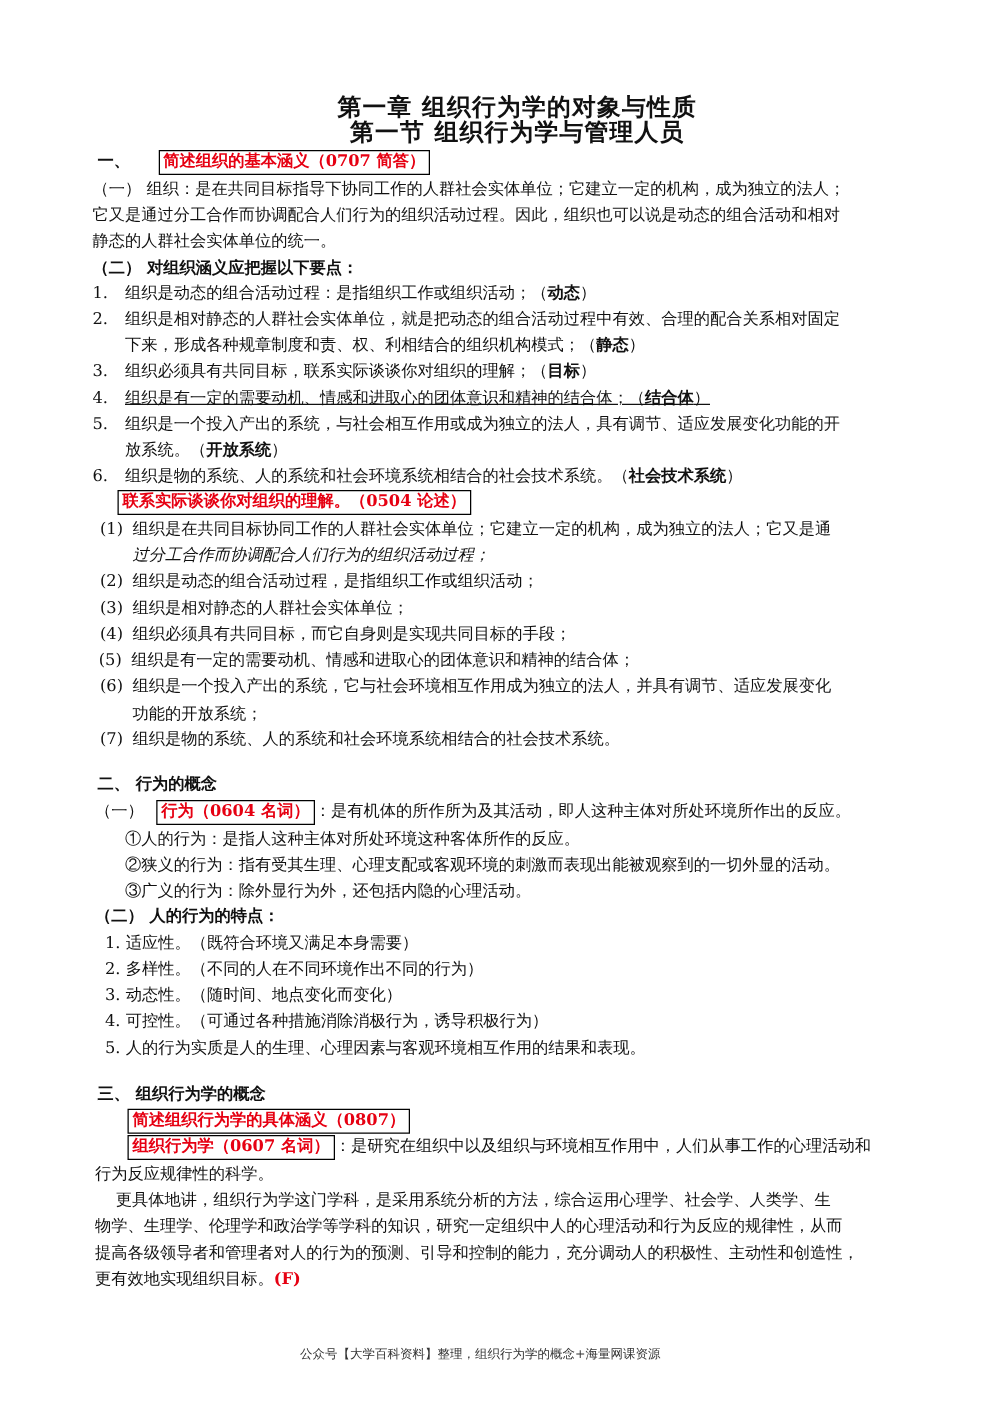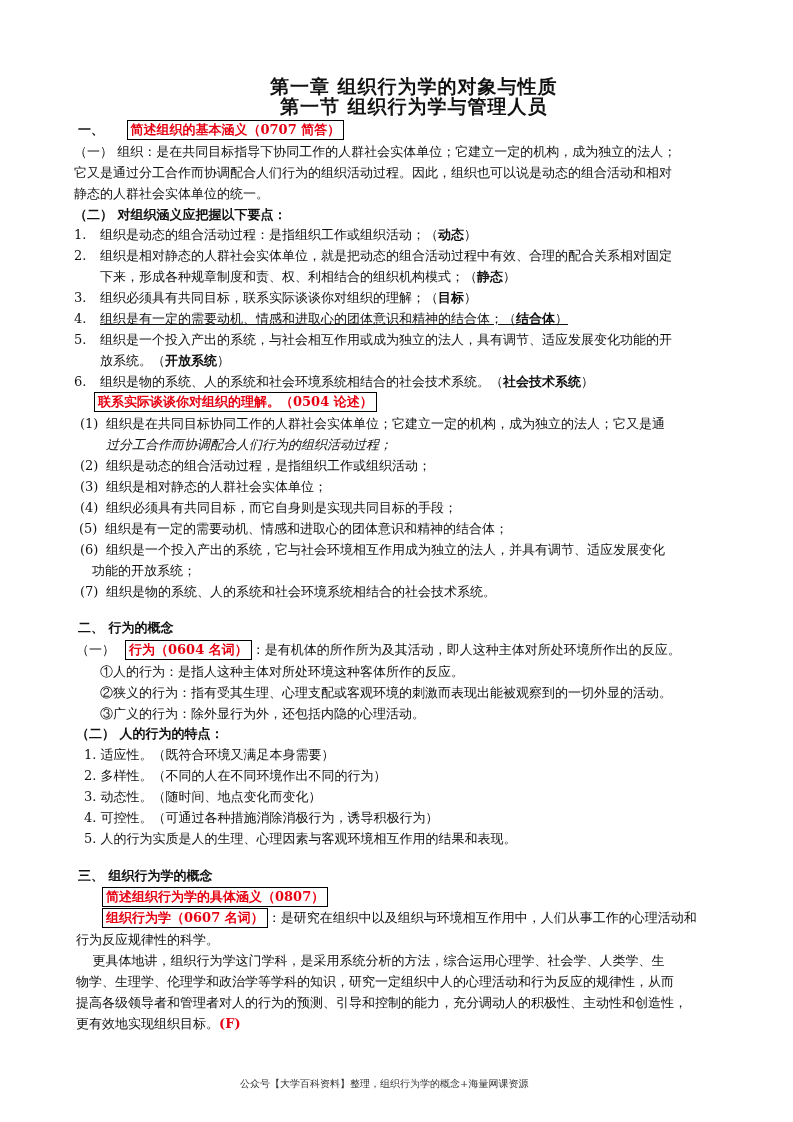--- a/index.html
+++ b/index.html
@@ -57,21 +57,21 @@
   <span class="boxred">联系实际谈谈你对组织的理解。（0504 论述）</span>
 </div>
 
 <div class="ln" style="left:80px;top:414px;"><span style="display:inline-block;width:26px;">(1)</span><span>组织是在共同目标协同工作的人群社会实体单位；它建立一定的机构，成为独立的法人；它又是通</span></div>
 <div class="ln" style="left:106px;top:435px;font-style:italic;">过分工合作而协调配合人们行为的组织活动过程；</div>
 <div class="ln" style="left:80px;top:456px;"><span style="display:inline-block;width:26px;">(2)</span><span>组织是动态的组合活动过程，是指组织工作或组织活动；</span></div>
 <div class="ln" style="left:80px;top:477px;"><span style="display:inline-block;width:26px;">(3)</span><span>组织是相对静态的人群社会实体单位；</span></div>
 <div class="ln" style="left:80px;top:498px;"><span style="display:inline-block;width:26px;">(4)</span><span>组织必须具有共同目标，而它自身则是实现共同目标的手段；</span></div>
 <div class="ln" style="left:64px;top:519px;margin-left:15px;"><span style="display:inline-block;width:26px;">(5)</span><span>组织是有一定的需要动机、情感和进取心的团体意识和精神的结合体；</span></div>
 <div class="ln" style="left:80px;top:540px;"><span style="display:inline-block;width:26px;">(6)</span><span>组织是一个投入产出的系统，它与社会环境相互作用成为独立的法人，并具有调节、适应发展变化</span></div>
-<div class="ln" style="left:92px;top:561px;font-family:Liberation Serif, serif;">功能的开放系统；</div>
+<div class="ln" style="left:106px;top:561px;font-family:Liberation Serif, serif;">功能的开放系统；</div>
 <div class="ln" style="left:80px;top:582px;"><span style="display:inline-block;width:26px;">(7)</span><span>组织是物的系统、人的系统和社会环境系统相结合的社会技术系统。</span></div>
 
 <div class="ln b" style="left:78px;top:618px;">二、  行为的概念</div>
 <div class="ln" style="left:76px;top:640px;">
   <span style="margin-right:10px;">（一）</span><span class="boxred">行为（0604 名词）</span><span>：是有机体的所作所为及其活动，即人这种主体对所处环境所作出的反应。</span>
 </div>
 <div class="ln" style="left:100px;top:662px;">①人的行为：是指人这种主体对所处环境这种客体所作的反应。</div>
 <div class="ln" style="left:100px;top:683px;">②狭义的行为：指有受其生理、心理支配或客观环境的刺激而表现出能被观察到的一切外显的活动。</div>
 <div class="ln" style="left:100px;top:704px;">③广义的行为：除外显行为外，还包括内隐的心理活动。</div>
 <div class="ln b" style="left:76px;top:724px;">（二） 人的行为的特点：</div>

